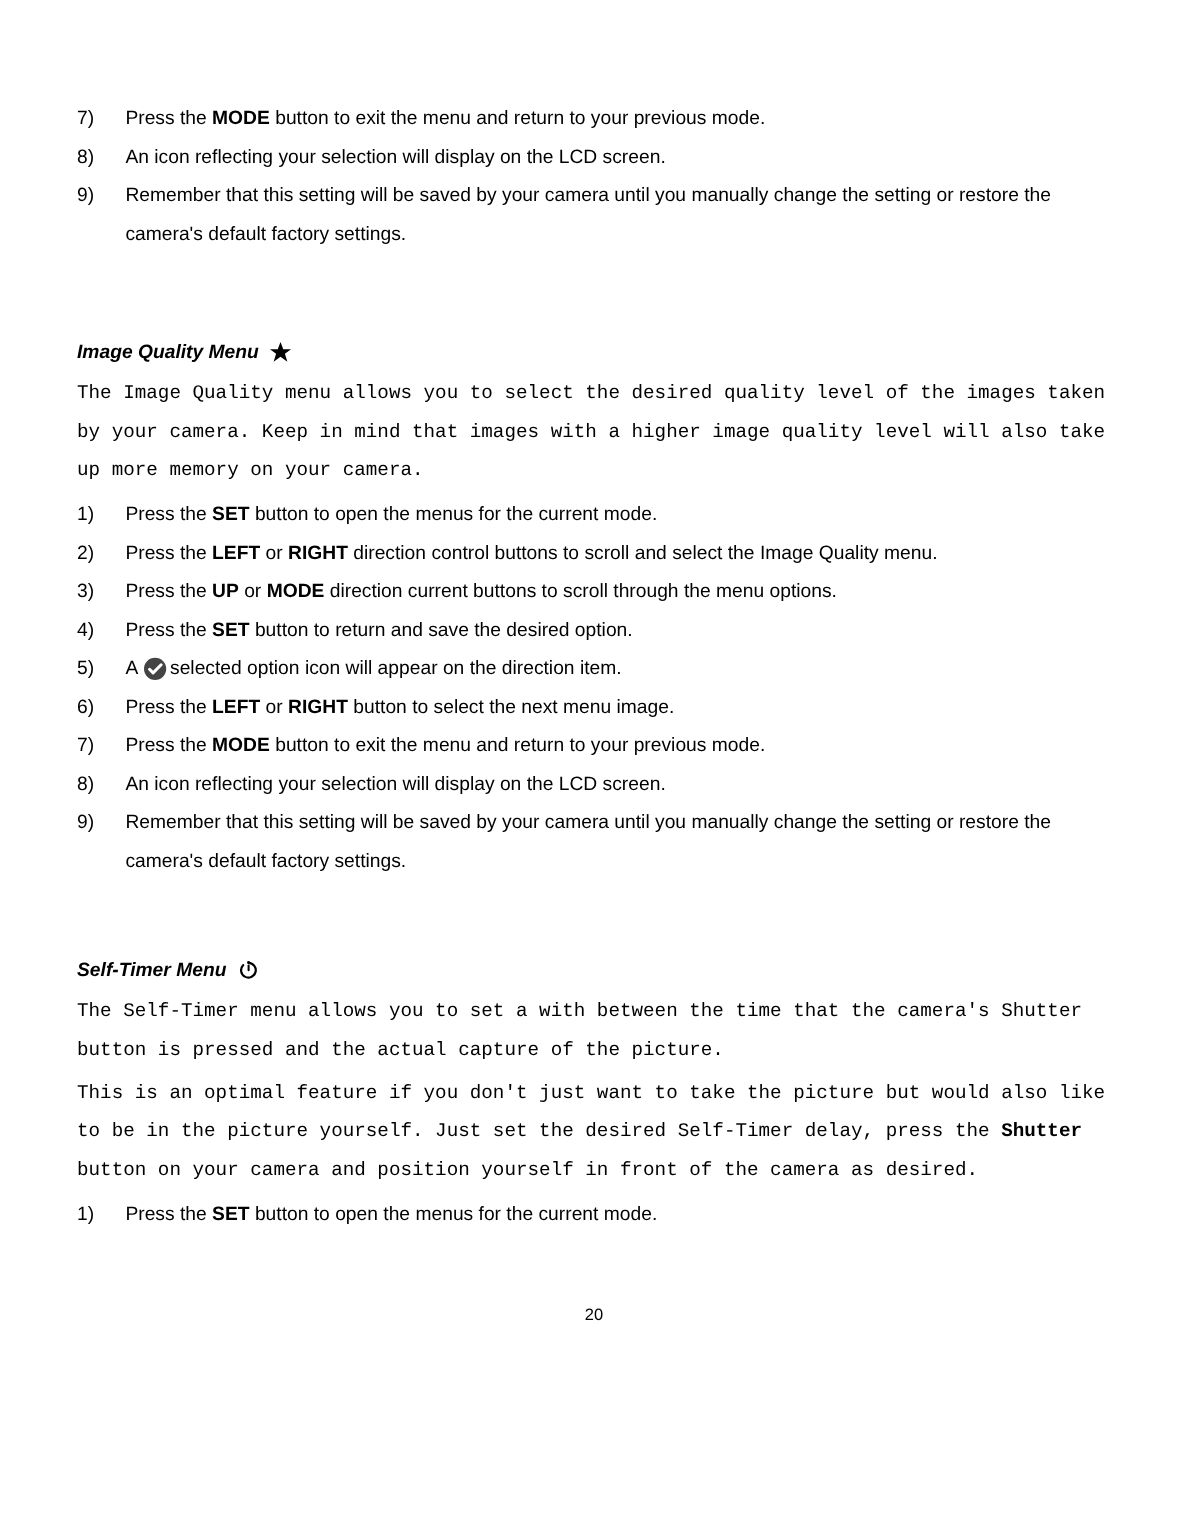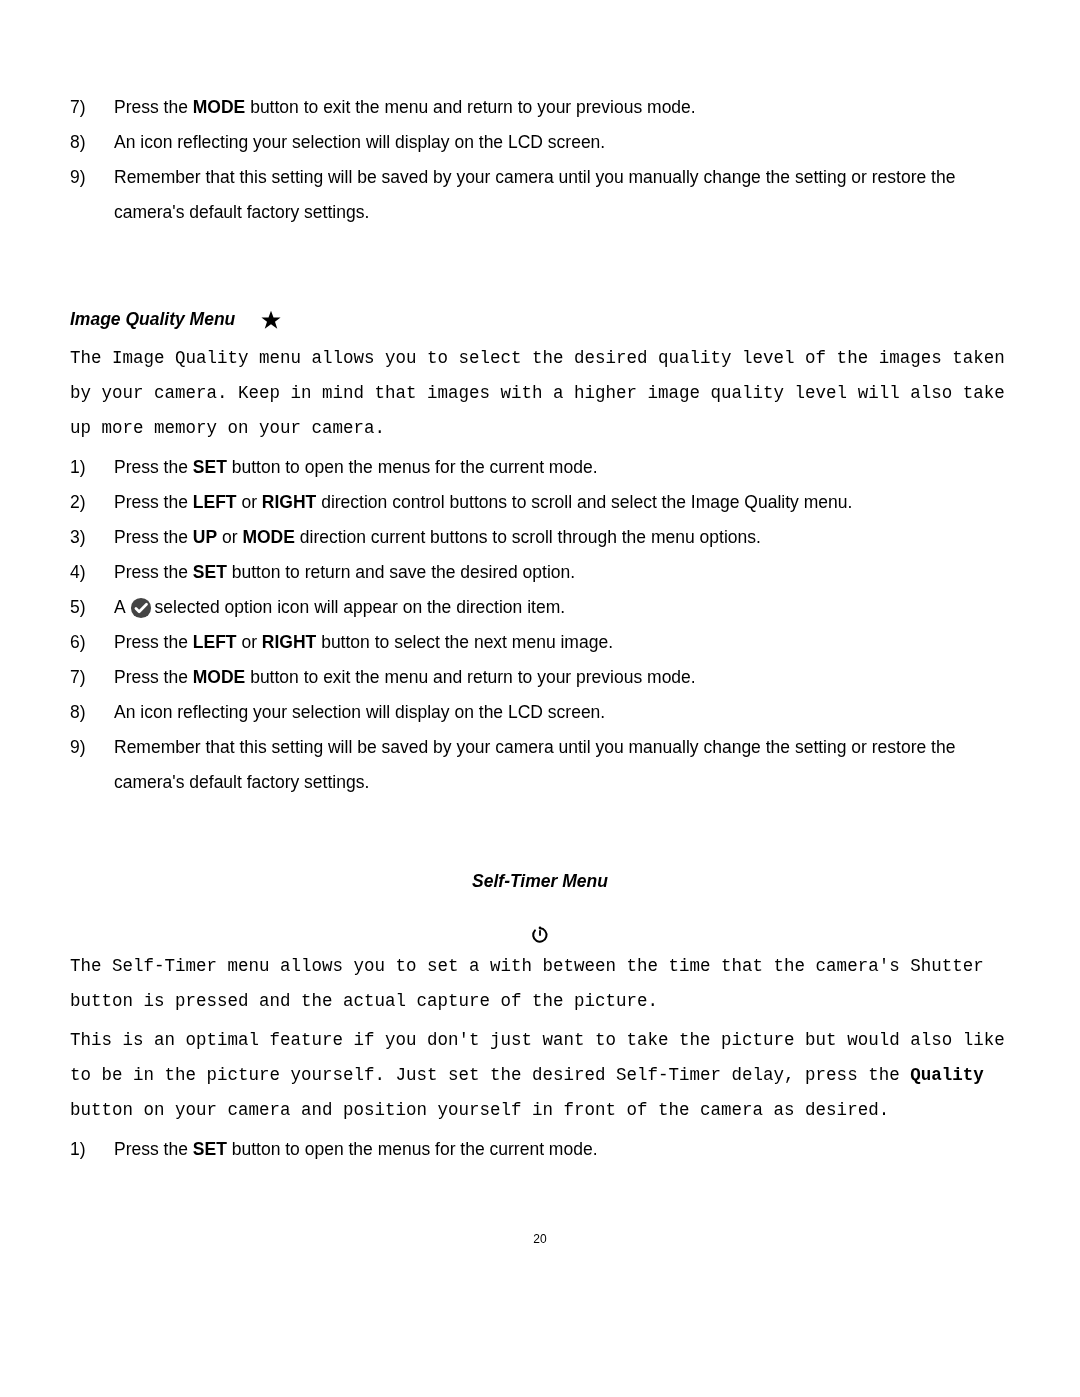--- a/index.html
+++ b/index.html
@@ -28,43 +28,42 @@
   .li .txt {
     flex: 1;
   }
   .heading {
     font-style: italic;
     font-weight: bold;
     margin-top: 72px;
     margin-bottom: 4px;
     display: flex;
     align-items: center;
-    gap: 26px;
+    gap: 10px;
   }
   .heading2 {
     margin-top: 64px;
-    flex-direction: column;
   }
   .intro {
     margin-bottom: 4px;
     font-family: Liberation Mono, monospace;
   }
   .b { font-weight: bold; }
   .icon {
     display: inline-block;
     vertical-align: middle;
     position: relative;
   }
   .check-icon svg, .star-icon svg, .timer-icon svg {
     display: block;
   }
   .txt .icon { margin-right: 3px; }
   .pagenum {
     text-align: center;
-    font-size: 12px;
+    font-size: 15px;
     margin-top: 60px;
   }
 </style>
 </head>
 <body>
 
 <div class="ol">
   <div class="li">
     <span class="num">7)</span>
     <span class="txt">
@@ -152,21 +151,21 @@
   <span class="icon timer-icon">
     <svg width="20" height="20" viewBox="0 0 24 24">
       <path d="M12 4 A8 8 0 1 1 6 6.5" fill="none" stroke="#000" stroke-width="2.4" stroke-linecap="round"></path>
       <circle cx="12" cy="3.5" r="1.6" fill="#000"></circle>
       <line x1="12" y1="12" x2="12" y2="7" stroke="#000" stroke-width="2.2" stroke-linecap="round"></line>
     </svg>
   </span>
 </div>
 <div class="intro">The Self-Timer menu allows you to set a with between the time that the camera's Shutter button is pressed and the actual capture of the picture.</div>
 <div class="intro">
-  <span>This is an optimal feature if you don't just want to take the picture but would also like to be in the picture yourself. Just set the desired Self-Timer delay, press the </span><span class="b">Quality</span><span> button on your camera and position yourself in front of the camera as desired.</span>
+  <span>This is an optimal feature if you don't just want to take the picture but would also like to be in the picture yourself. Just set the desired Self-Timer delay, press the </span><span class="b">Shutter</span><span> button on your camera and position yourself in front of the camera as desired.</span>
 </div>
 
 <div class="ol">
   <div class="li">
     <span class="num">1)</span>
     <span class="txt">
       <span>Press the </span><span class="b">SET</span><span> button to open the menus for the current mode.</span>
     </span>
   </div>
 </div>

